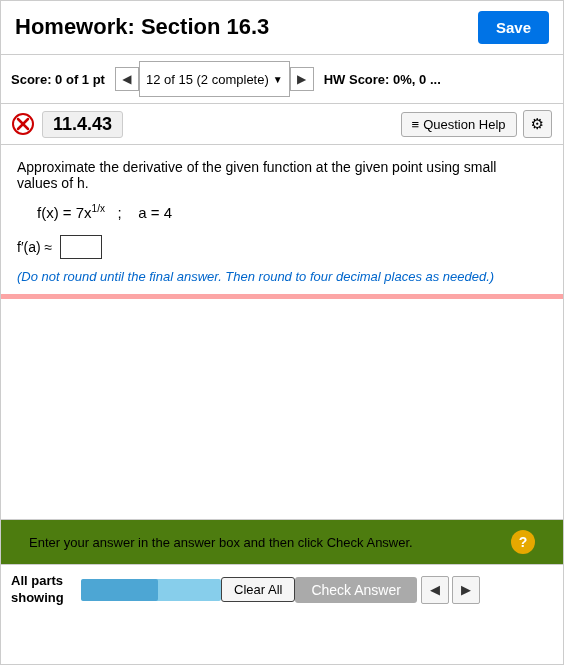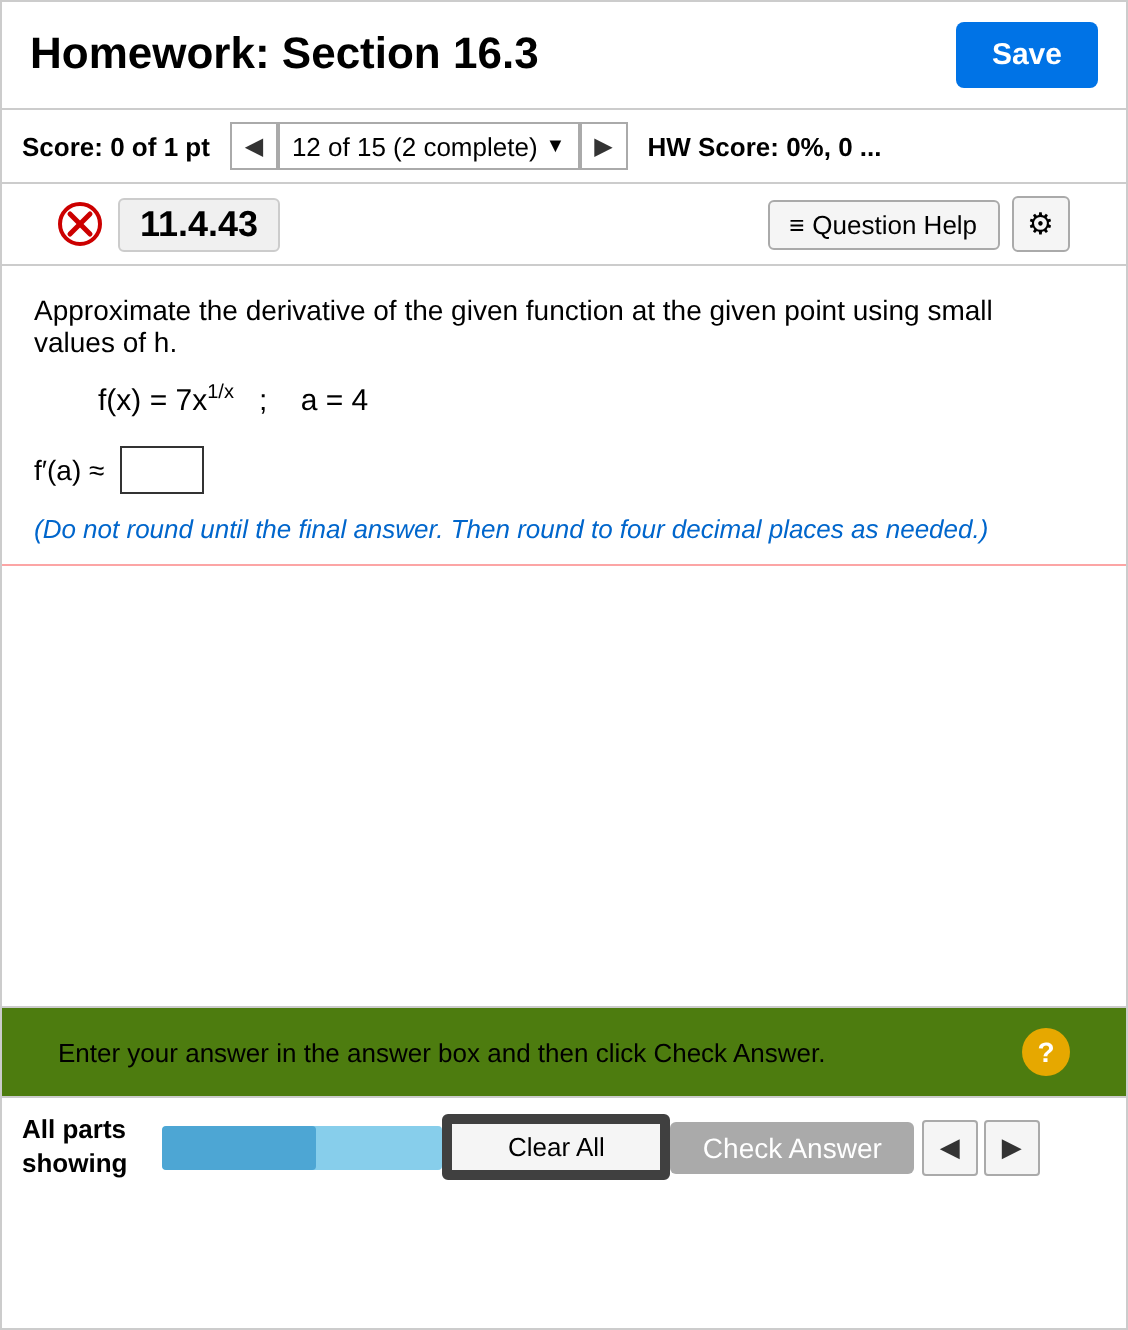--- a/index.html
+++ b/index.html
@@ -66,38 +66,38 @@
       padding: 0;
     }
     .nav-dropdown {
       display: flex;
       align-items: center;
       border: 1px solid #aaa;
       padding: 2px 6px;
       font-size: 13px;
       background: #fff;
       cursor: pointer;
-      height: 24px;
+      height: 36px;
     }
     .nav-dropdown .arrow-down {
       margin-left: 4px;
       font-size: 10px;
     }
     .hw-score {
       font-size: 13px;
       font-weight: bold;
       color: #000;
       margin-left: 10px;
     }
 
     
     .problem-header {
       display: flex;
       align-items: center;
-      padding: 6px 28px;
+      padding: 6px 11px;
       border-bottom: 1px solid #ccc;
       justify-content: space-between;
       gap: 32px;
     }
     .problem-id-area {
       display: flex;
       align-items: center;
       gap: 8px;
     }
     .x-icon {
@@ -137,31 +137,31 @@
       background: #f5f5f5;
       padding: 4px 7px;
       cursor: pointer;
       font-size: 15px;
       border-radius: 3px;
     }
 
     
     .problem-content {
       padding: 14px 32px 10px 16px;
-      border-bottom: 1px solid #fca5a5;
+      border-bottom: 5px solid #fca5a5;
     }
     .problem-text {
       font-size: 14px;
       color: #000;
       margin-bottom: 12px;
     }
     .problem-function {
       font-size: 15px;
       color: #000;
-      margin-left: 32px;
+      margin-left: 20px;
       margin-bottom: 14px;
     }
     .answer-row {
       display: flex;
       align-items: center;
       gap: 8px;
       margin-bottom: 10px;
     }
     .answer-label {
       font-size: 14px;
@@ -236,23 +236,23 @@
       background: #87ceeb;
       border-radius: 2px;
       overflow: hidden;
     }
     .progress-bar-fill {
       height: 100%;
       background: #4da6d4;
       border-radius: 2px;
     }
     .clear-all-btn {
-      border: 5px solid #404040;
+      border: 1px solid #404040;
       background: #f5f5f5;
-      padding: 4px 28px;
+      padding: 4px 12px;
       cursor: pointer;
       font-size: 13px;
       border-radius: 3px;
       color: #000;
     }
     .check-answer-btn {
       background: #aaa;
       color: #fff;
       border: none;
       padding: 5px 16px;

